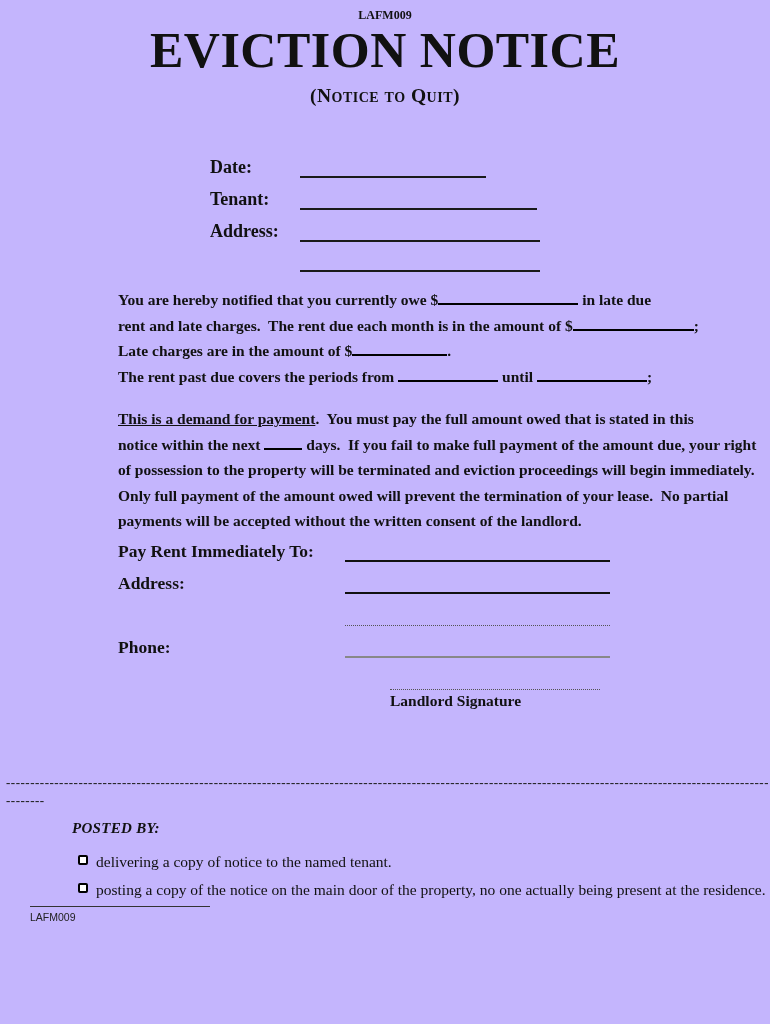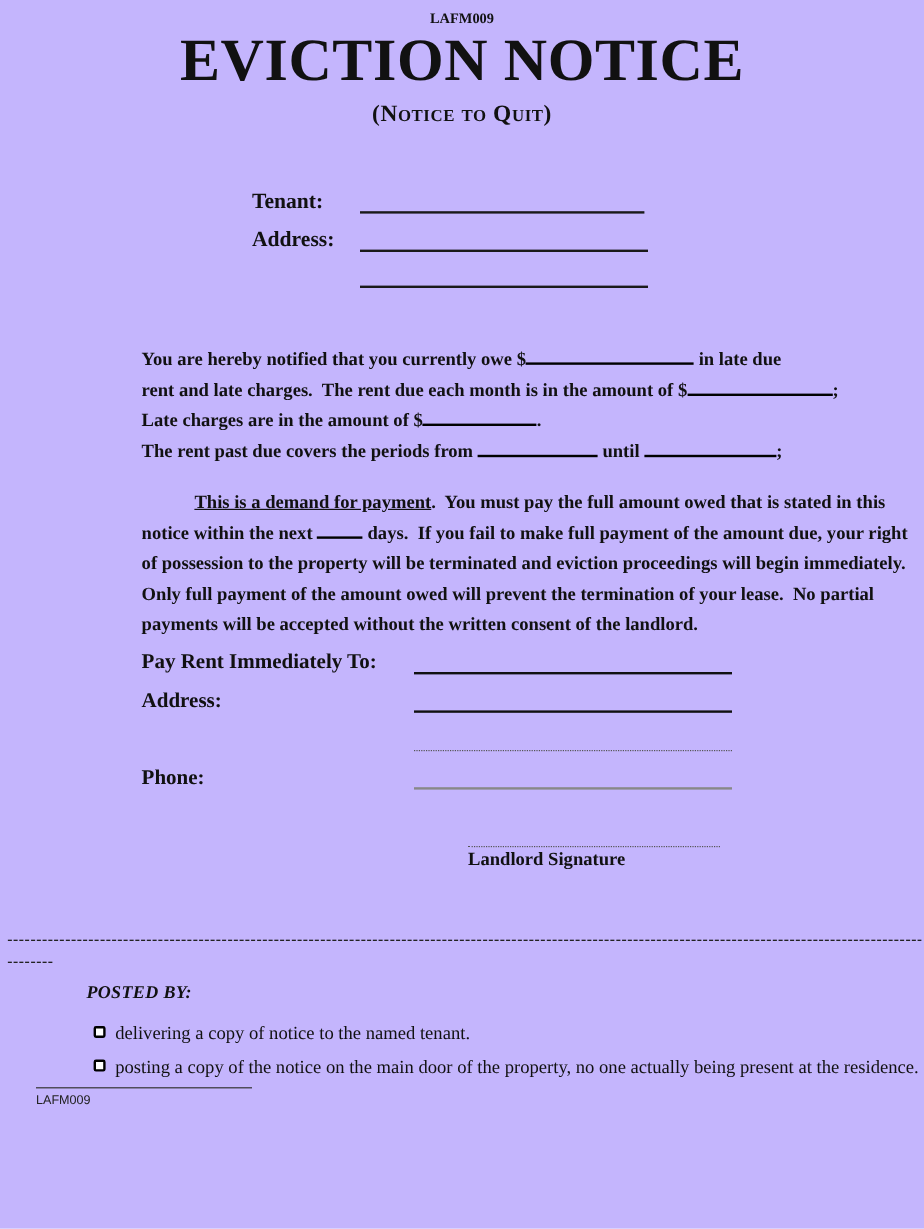--- a/index.html
+++ b/index.html
@@ -48,34 +48,34 @@
     height: 25.5px; line-height: 25.5px; white-space: pre;
     font-size: 15.5px; font-weight: bold;
   }
   .blank { display: inline-block; border-bottom: 2px solid #000; height: 3px; }
   .b-owed { width: 140px; }
   .b-monthly { width: 121px; }
   .b-from { width: 100px; }
   .b-until { width: 110px; }
   .b-late { width: 95px; }
   .b-days { width: 38px; }
-  .underlined { text-decoration: underline; margin-left: 44px; }
+  .underlined { text-decoration: underline; }
 
   
   .payment { position: absolute; left: 118px; top: 530px; }
   .p-row { display: flex; align-items: flex-end; height: 32px; }
   .p-label { width: 227px; font-size: 17.5px; font-weight: bold; line-height: 1; padding-bottom: 2px; }
   .p-line { width: 265px; height: 3px; }
   .p-line-payto { border-bottom: 2px solid #111; }
   .p-line-addr1 { border-bottom: 2px solid #111; }
   .p-line-addr2 { border-bottom: 1px dotted #555; }
   .p-line-phone { border-bottom: 2px solid #888; }
 
   
-  .sig { position: absolute; left: 390px; top: 696px; }
+  .sig { position: absolute; left: 390px; top: 680px; }
   .sig-line { width: 210px; height: 10px; border-bottom: 1px dotted #555; }
   .sig-label { font-size: 15.5px; font-weight: bold; margin-top: 2px; }
 
   
   .separator { position: absolute; left: 6px; right: 2px; top: 774px; color: #222; }
   .dash-row {
     height: 18px; line-height: 18px; font-size: 13px; font-weight: bold;
     letter-spacing: 0.5px; white-space: nowrap; overflow: hidden;
   }
 
@@ -102,20 +102,24 @@
 </head>
 <body>
 
 <div class="page">
 
   <div class="form-code-top">LAFM009</div>
   <h1 class="title">EVICTION NOTICE</h1>
   <div class="subtitle">(Notice to Quit)</div>
 
   <div class="recipient">
+    <div class="r-row">
+      <span class="r-label">Date:</span>
+      <span class="r-line w-date"></span>
+    </div>
     <div class="r-row">
       <span class="r-label">Tenant:</span>
       <span class="r-line w-tenant"></span>
     </div>
     <div class="r-row">
       <span class="r-label">Address:</span>
       <span class="r-line w-addr"></span>
     </div>
     <div class="r-row short">
       <span class="r-label"></span>

